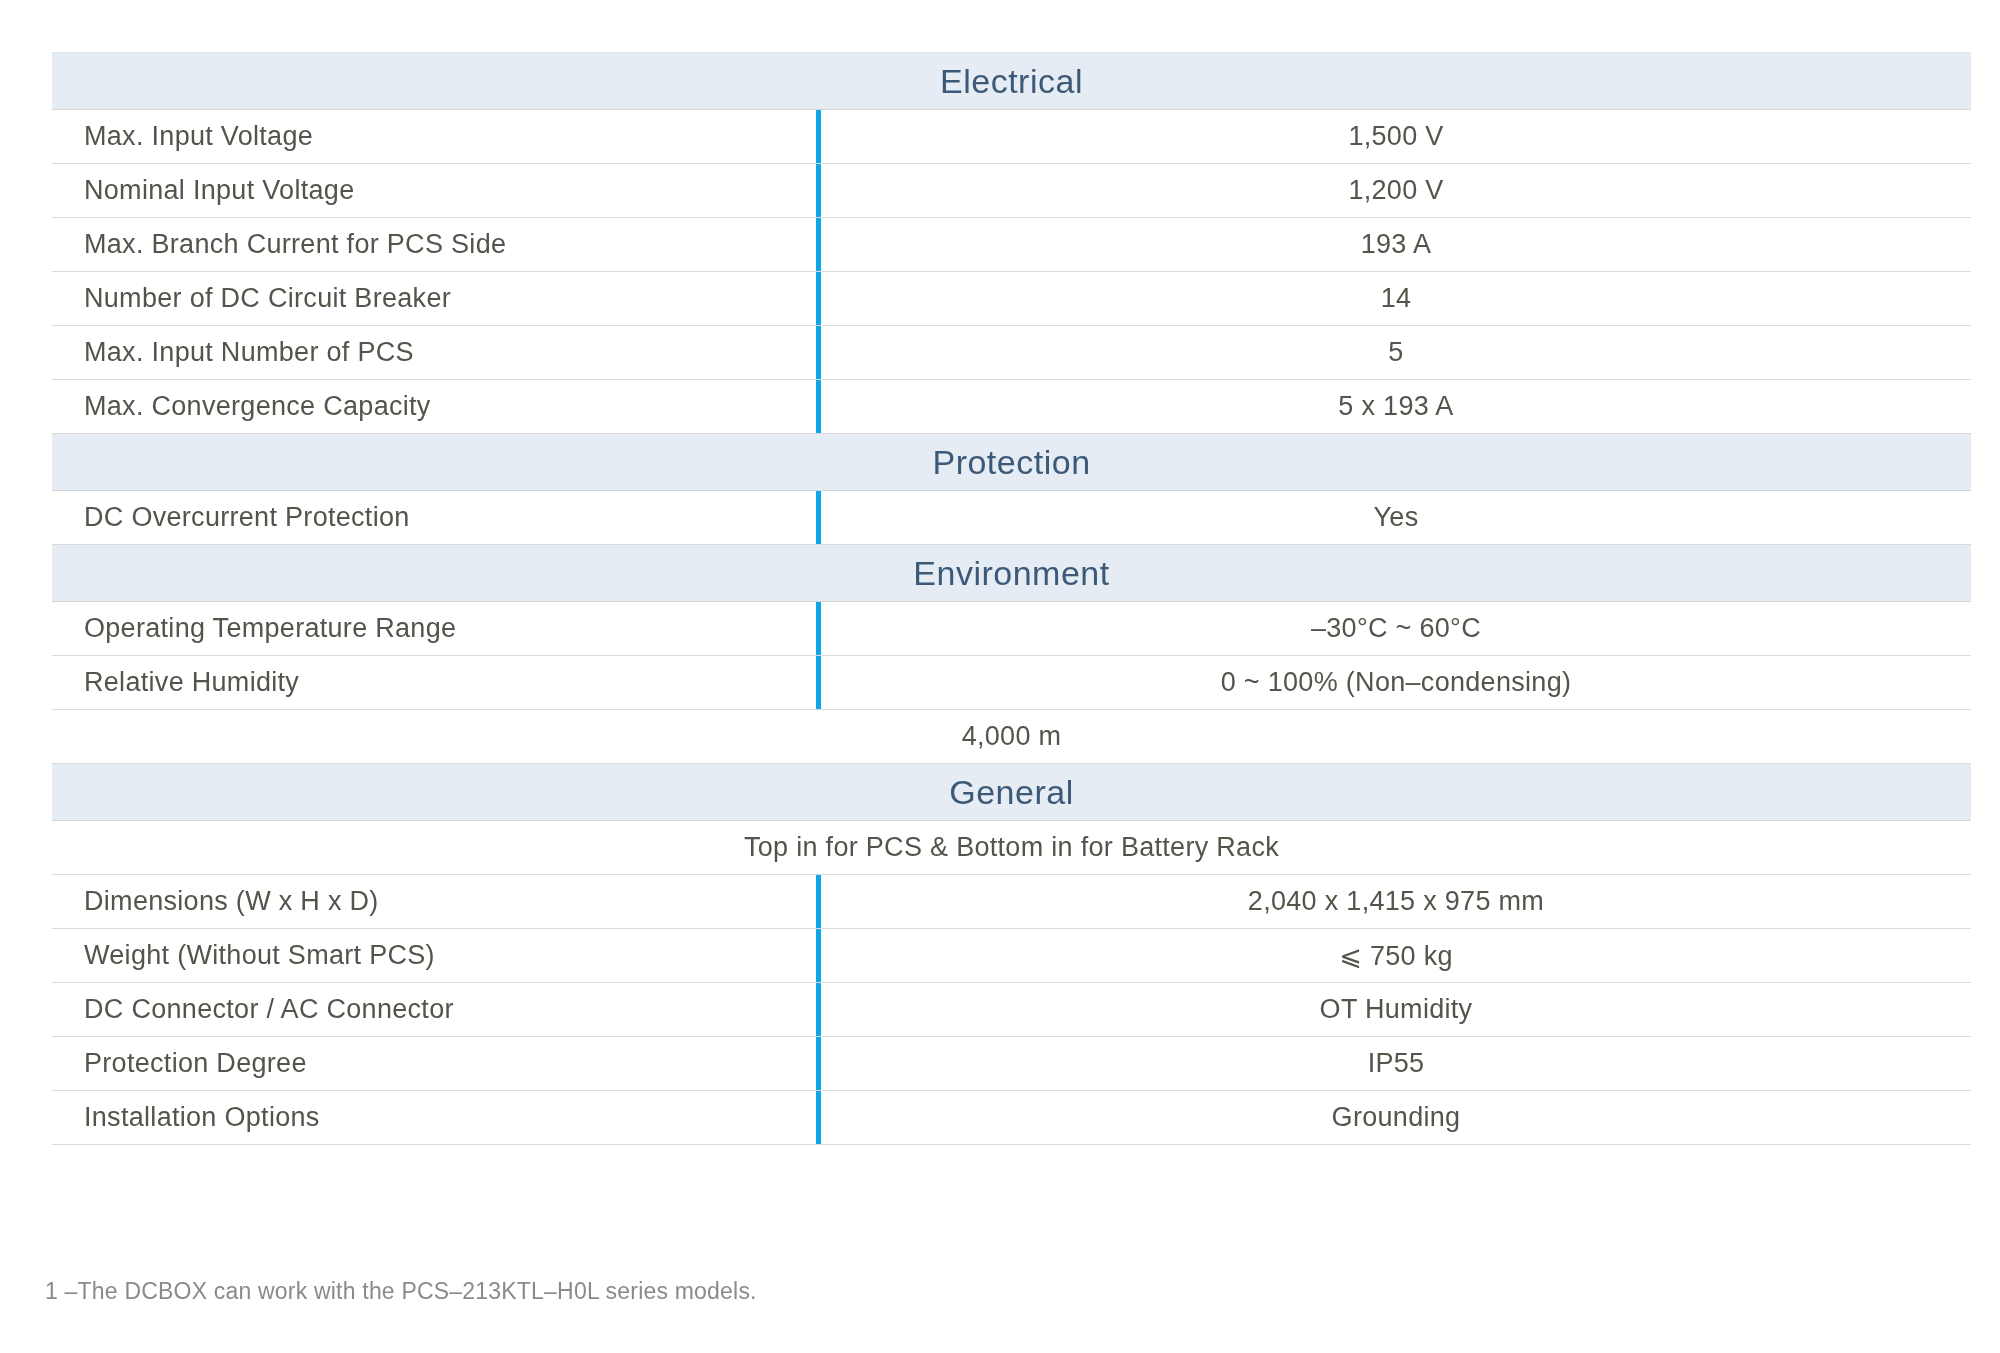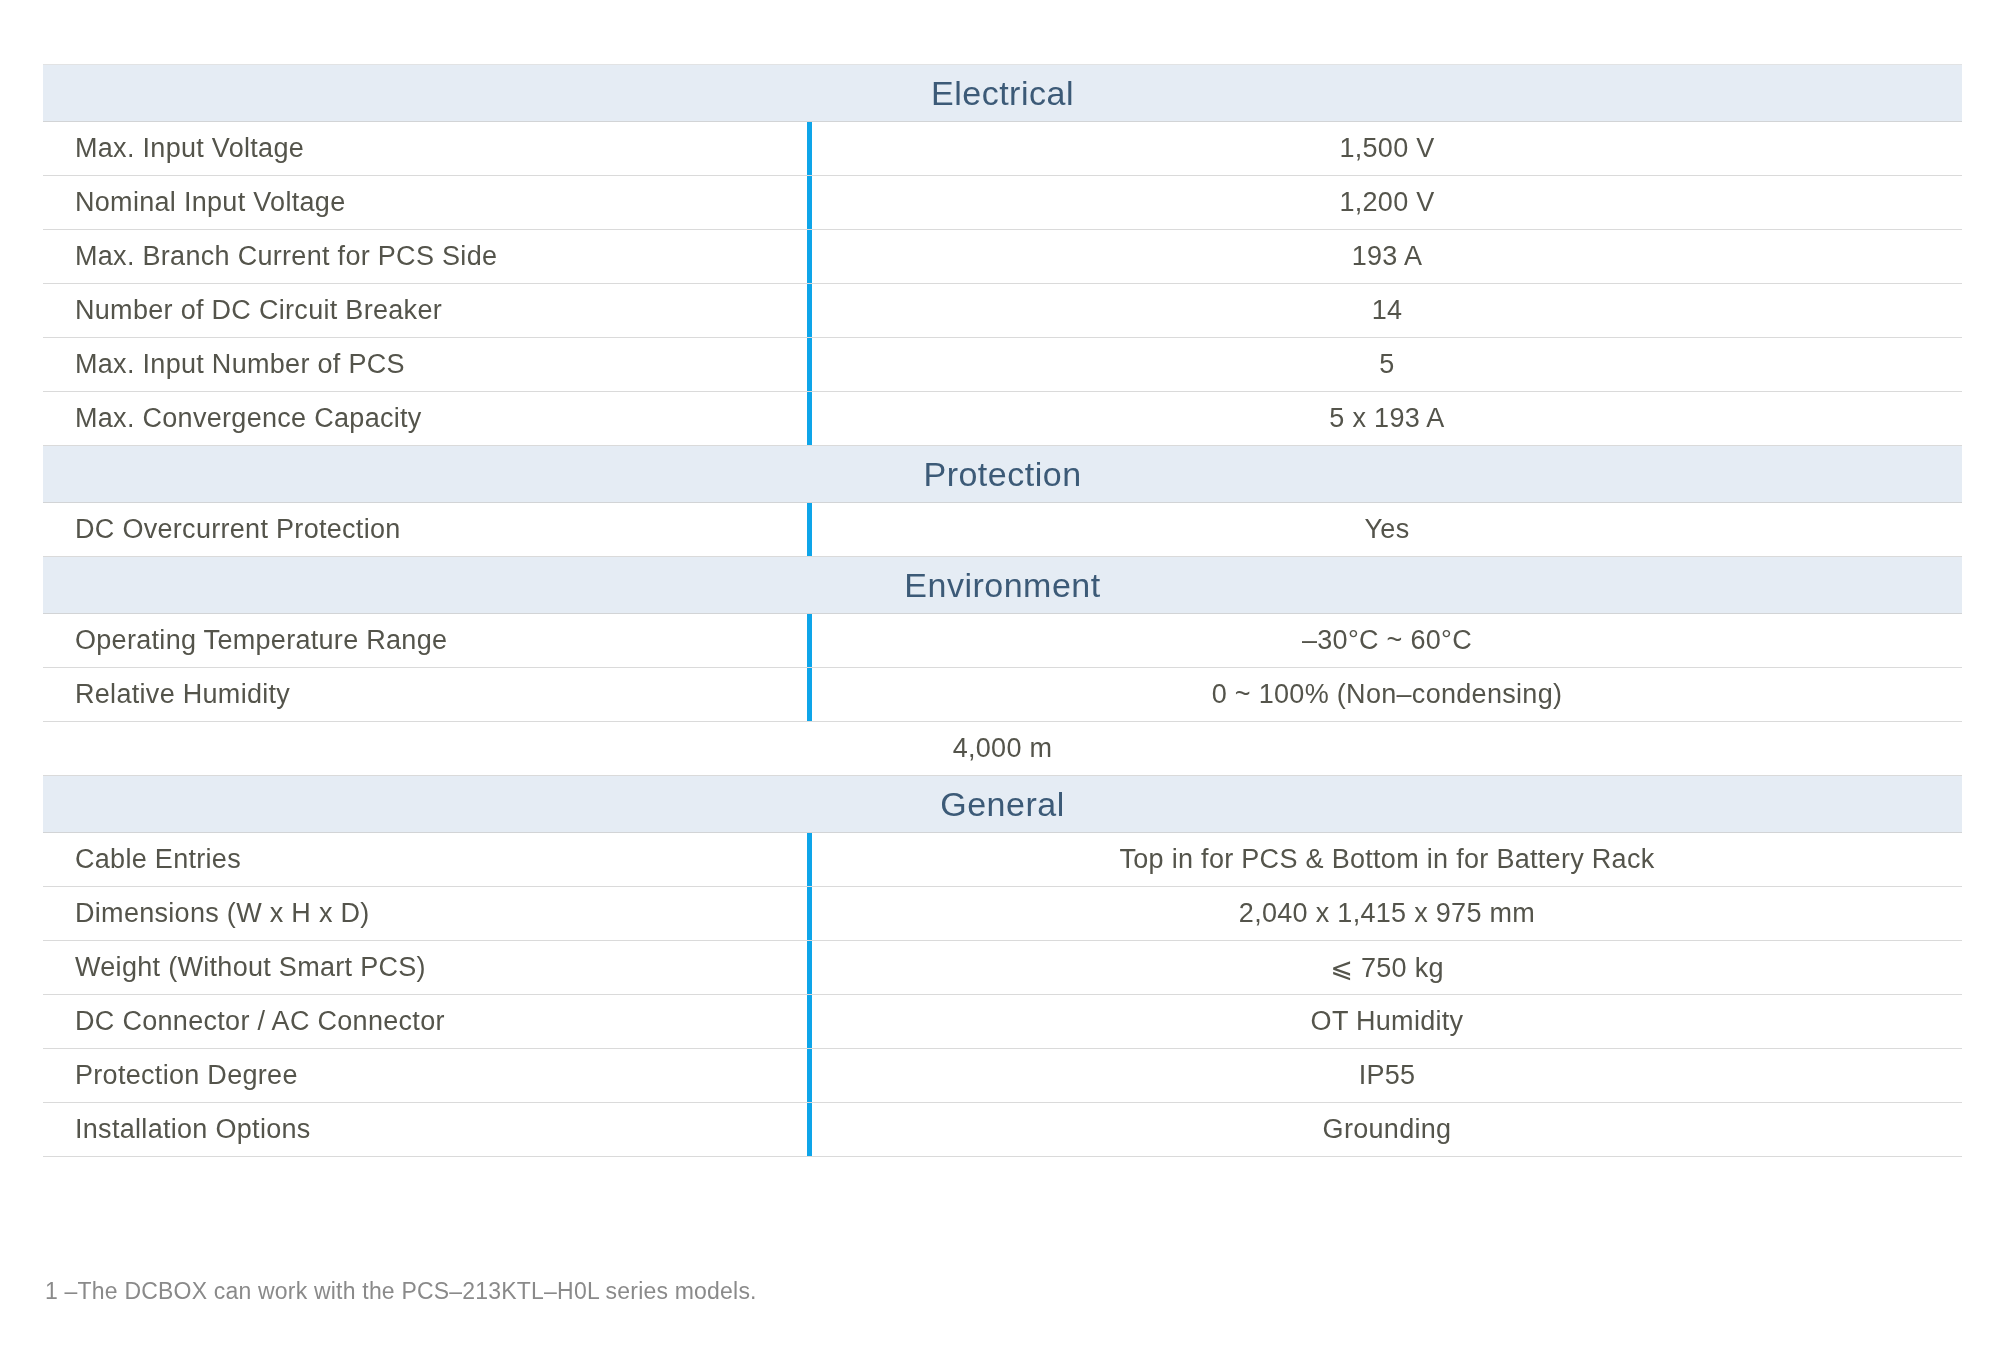--- a/index.html
+++ b/index.html
@@ -10,24 +10,23 @@
   }
   .page {
     position: relative;
     width: 2000px;
     height: 1353px;
     background: #ffffff;
     overflow: hidden;
   }
   .spec-table {
     position: absolute;
-    left: 43px;
+    left: 52px;
     top: 52px;
     width: 1919px;
-    margin-top: 12px;
   }
   .sec-header {
     height: 56px;
     background: #e5ecf4;
     border-bottom: 1px solid #d2d4d6;
     display: flex;
     align-items: center;
     justify-content: center;
     color: #3c5a77;
     font-size: 34px;
@@ -122,21 +121,20 @@
       <div class="cell-value">0 ~ 100% (Non–condensing)</div>
     </div>
     <div class="row">
       <div class="cell-value">4,000 m</div>
     </div>
 
     <div class="sec-header">
       <span>General</span>
     </div>
     <div class="row">
-      <div class="cell-label">Cable Entries</div>
       <div class="cell-value">Top in for PCS &amp; Bottom in for Battery Rack</div>
     </div>
     <div class="row">
       <div class="cell-label">Dimensions (W x H x D)</div>
       <div class="cell-value">2,040 x 1,415 x 975 mm</div>
     </div>
     <div class="row">
       <div class="cell-label">Weight (Without Smart PCS)</div>
       <div class="cell-value">⩽ 750 kg</div>
     </div>

